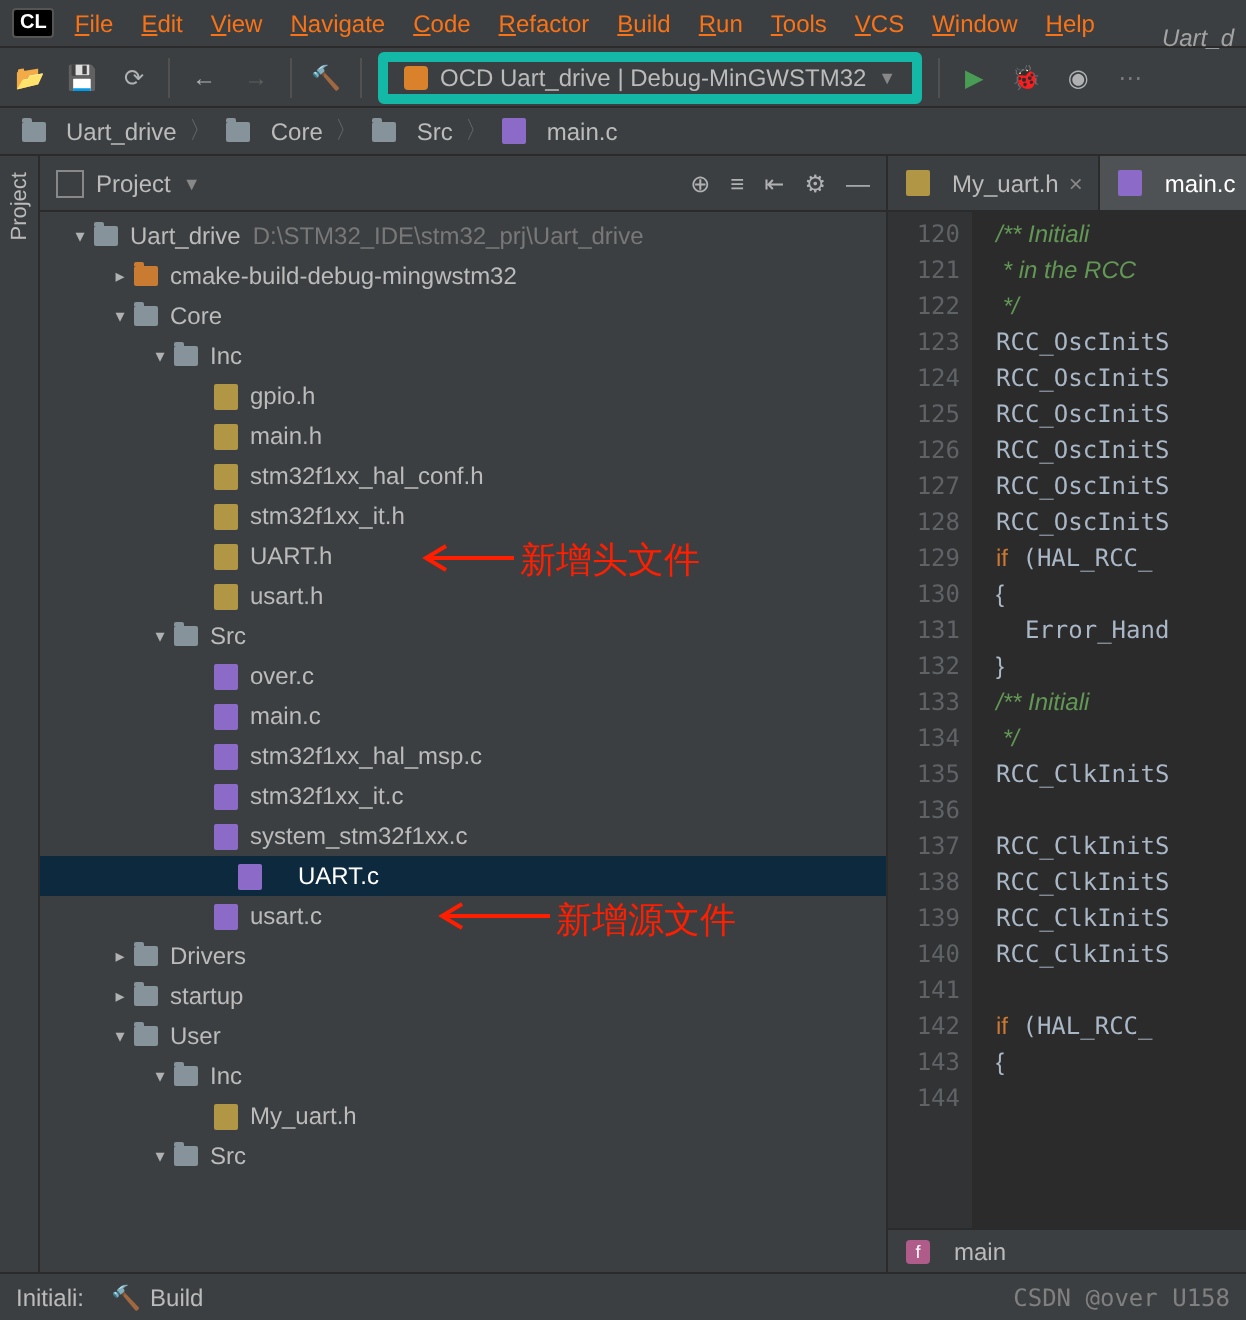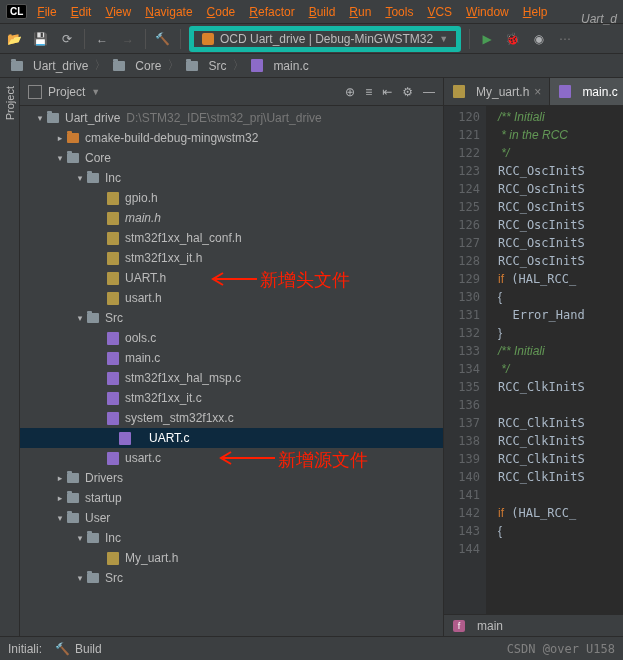--- a/index.html
+++ b/index.html
@@ -177,21 +177,21 @@
           </span>
           <span>Inc</span>
         </div>
         <div class="node" style="padding-left: 76px;">
           <span class="arrow"></span>
           <span class="ficon">
             <span class="hfile"></span>
           </span>
           <span>gpio.h</span>
         </div>
-        <div class="node" style="padding-left: 76px; font-style: italic;">
+        <div class="node" style="padding-left: 76px;">
           <span class="arrow"></span>
           <span class="ficon">
             <span class="hfile"></span>
           </span>
           <span>main.h</span>
         </div>
         <div class="node" style="padding-left: 76px;">
           <span class="arrow"></span>
           <span class="ficon">
             <span class="hfile"></span>
@@ -224,21 +224,21 @@
           <span class="ficon">
             <span class="folder"></span>
           </span>
           <span>Src</span>
         </div>
         <div class="node" style="padding-left: 76px;">
           <span class="arrow"></span>
           <span class="ficon">
             <span class="cfile"></span>
           </span>
-          <span>ools.c</span>
+          <span>over.c</span>
         </div>
         <div class="node" style="padding-left: 76px;">
           <span class="arrow"></span>
           <span class="ficon">
             <span class="cfile"></span>
           </span>
           <span>main.c</span>
         </div>
         <div class="node" style="padding-left: 76px;">
           <span class="arrow"></span>

